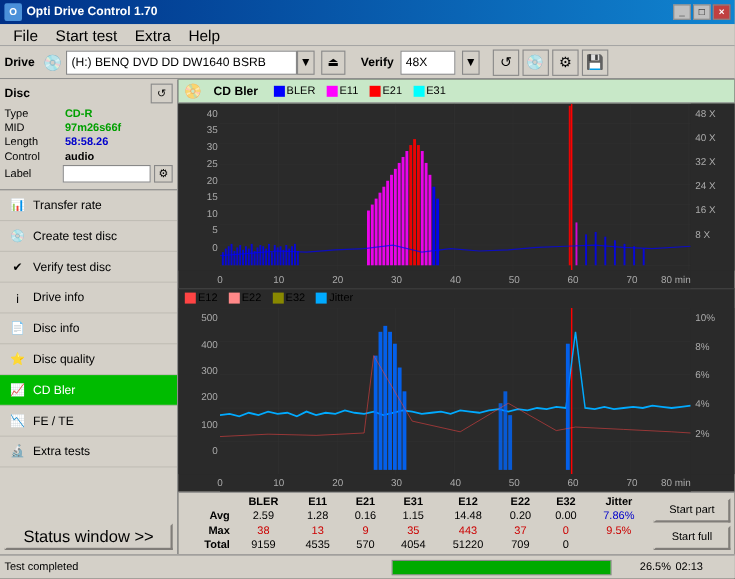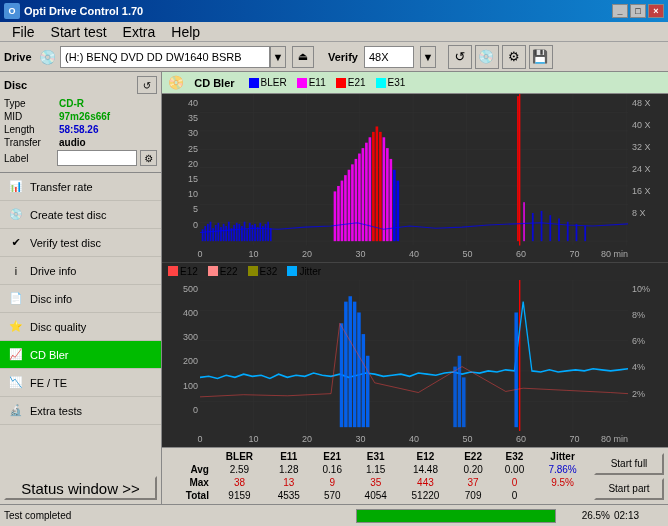--- a/index.html
+++ b/index.html
@@ -149,21 +149,21 @@
         </div>
         <div class="disc-row">
           <span class="disc-key">MID</span>
           <span class="disc-val">97m26s66f</span>
         </div>
         <div class="disc-row">
           <span class="disc-key">Length</span>
           <span class="disc-val blue">58:58.26</span>
         </div>
         <div class="disc-row">
-          <span class="disc-key">Transfer</span>
+          <span class="disc-key">Control</span>
           <span class="disc-val audio">audio</span>
         </div>
         <div class="disc-row label-row">
           <span class="disc-key">Label</span>
           <input class="label-input" type="text" style="">
           <div class="label-btn">⚙</div>
         </div>
       </div>
 
       <div>
@@ -494,22 +494,22 @@
               <td>570</td>
               <td>4054</td>
               <td>51220</td>
               <td>709</td>
               <td>0</td>
               <td></td>
             </tr>
           </tbody>
             </table>
           <div class="start-buttons">
+            <button class="start-btn">Start part</button>
             <button class="start-btn">Start full</button>
-            <button class="start-btn">Start part</button>
           </div>
         </div>
       </div>
 
     </div>
   </div>
 
   <div class="status-bar">
     <span class="status-text">Test completed</span>
     <div class="progress-bar-container">

